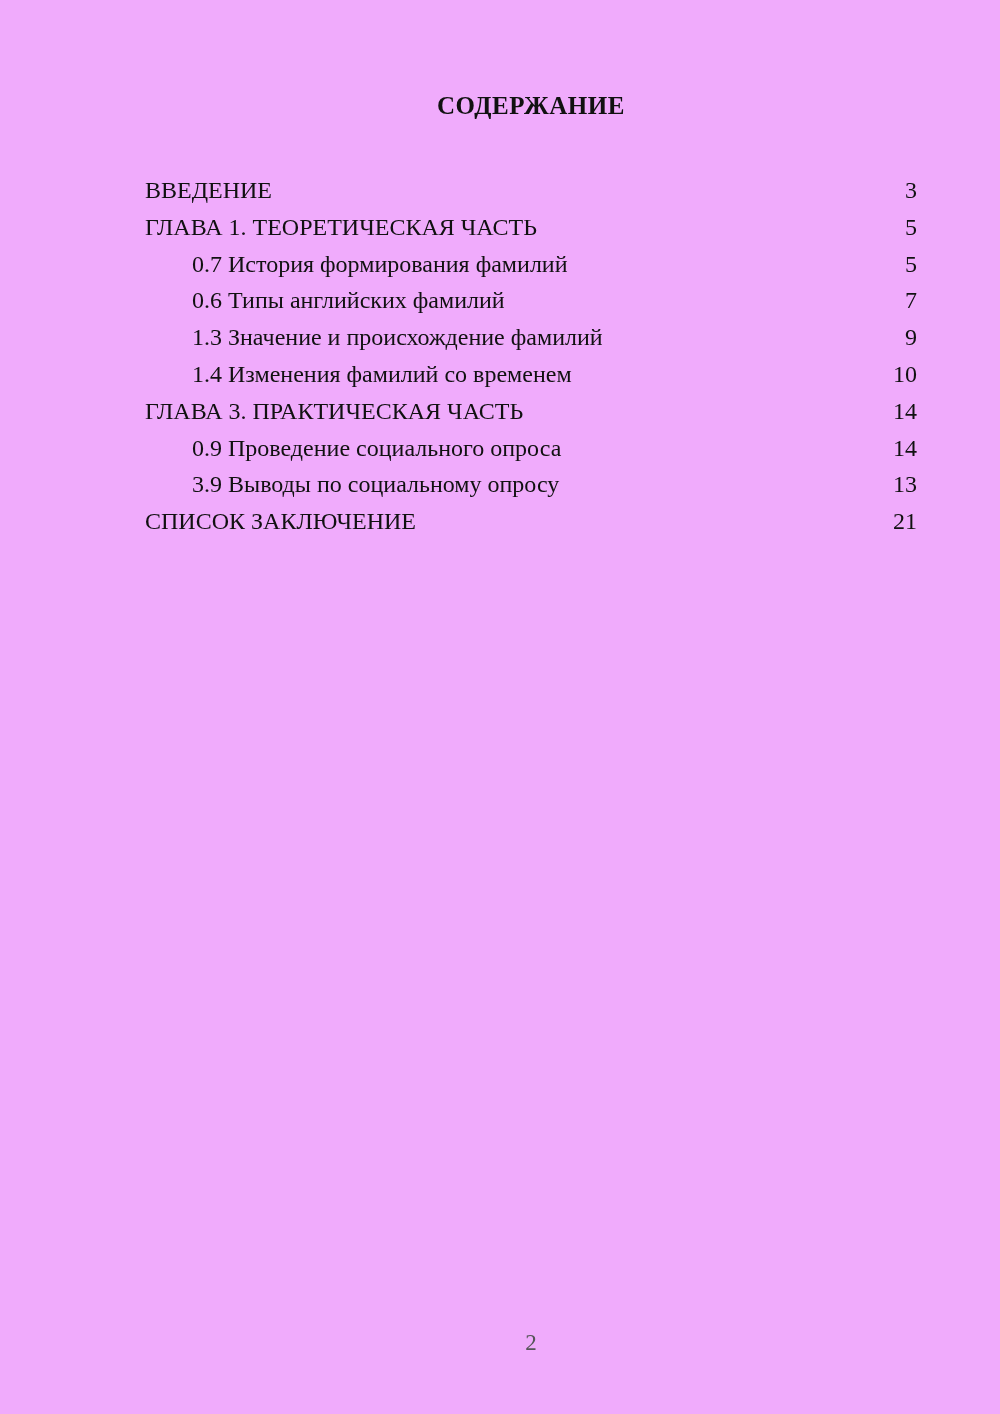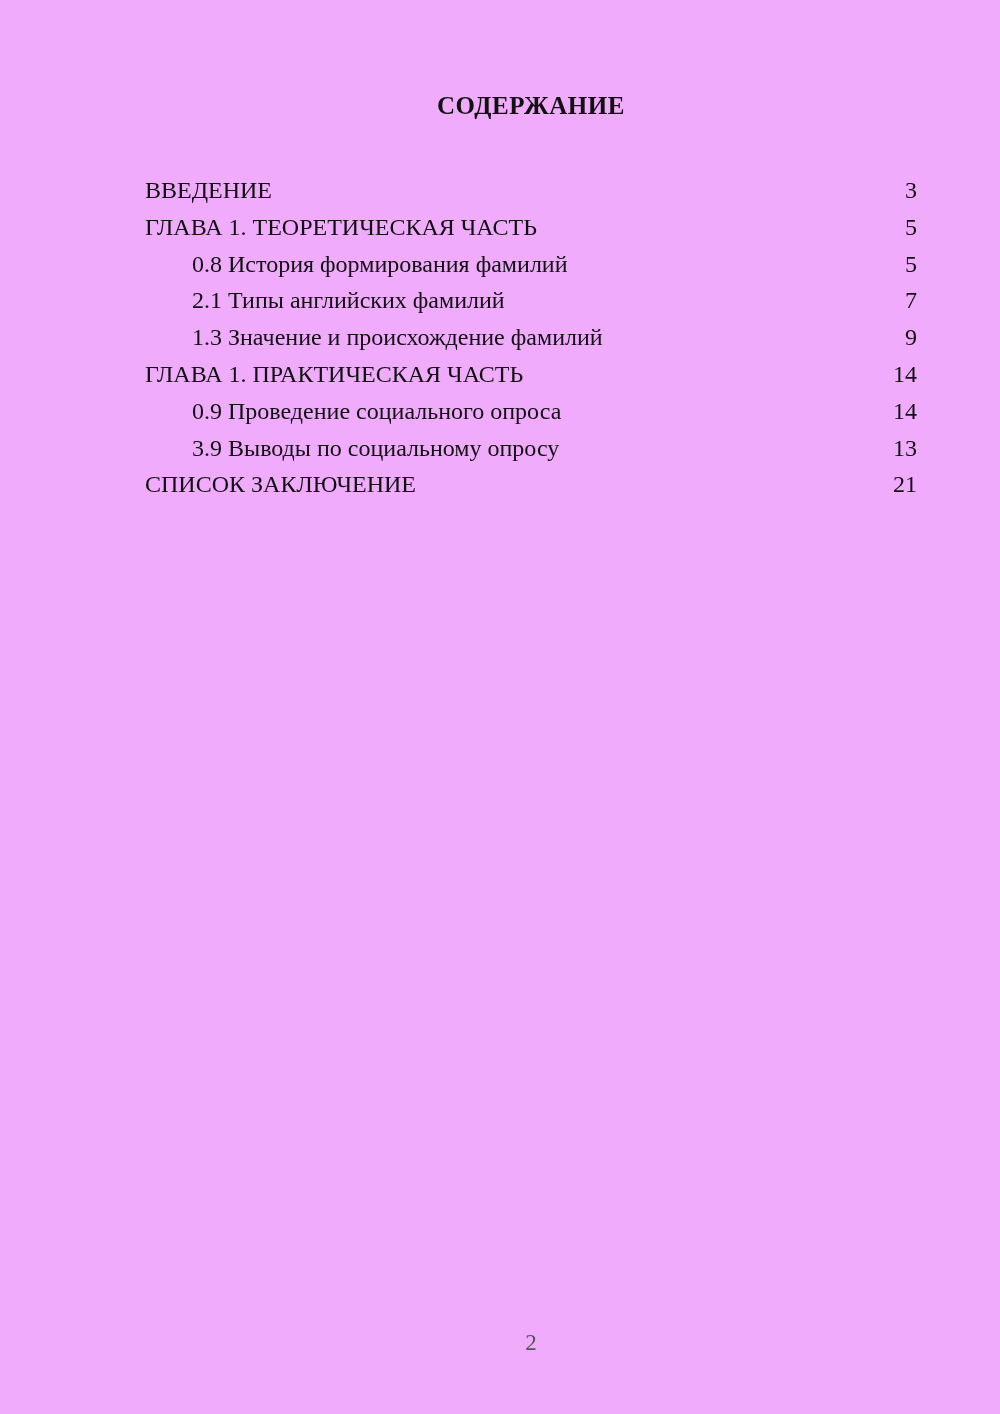--- a/index.html
+++ b/index.html
@@ -75,33 +75,37 @@
   <div class="toc" id="toc">
       <div class="toc-row">
         <span class="toc-label">ВВЕДЕНИЕ</span>
         <span class="toc-page">3</span>
       </div>
       <div class="toc-row">
         <span class="toc-label">ГЛАВА 1. ТЕОРЕТИЧЕСКАЯ ЧАСТЬ</span>
         <span class="toc-page">5</span>
       </div>
       <div class="toc-row indent">
-        <span class="toc-label">0.8 История формирования фамилий</span>
+        <span class="toc-label">0.7 История формирования фамилий</span>
         <span class="toc-page">5</span>
       </div>
       <div class="toc-row indent">
-        <span class="toc-label">2.1 Типы английских фамилий</span>
+        <span class="toc-label">0.6 Типы английских фамилий</span>
         <span class="toc-page">7</span>
       </div>
       <div class="toc-row indent">
         <span class="toc-label">1.3 Значение и происхождение фамилий</span>
         <span class="toc-page">9</span>
       </div>
+      <div class="toc-row indent">
+        <span class="toc-label">1.4 Изменения фамилий со временем</span>
+        <span class="toc-page">10</span>
+      </div>
       <div class="toc-row">
-        <span class="toc-label">ГЛАВА 1. ПРАКТИЧЕСКАЯ ЧАСТЬ</span>
+        <span class="toc-label">ГЛАВА 3. ПРАКТИЧЕСКАЯ ЧАСТЬ</span>
         <span class="toc-page">14</span>
       </div>
       <div class="toc-row indent">
         <span class="toc-label">0.9 Проведение социального опроса</span>
         <span class="toc-page">14</span>
       </div>
       <div class="toc-row indent">
         <span class="toc-label">3.9 Выводы по социальному опросу</span>
         <span class="toc-page">13</span>
       </div>

